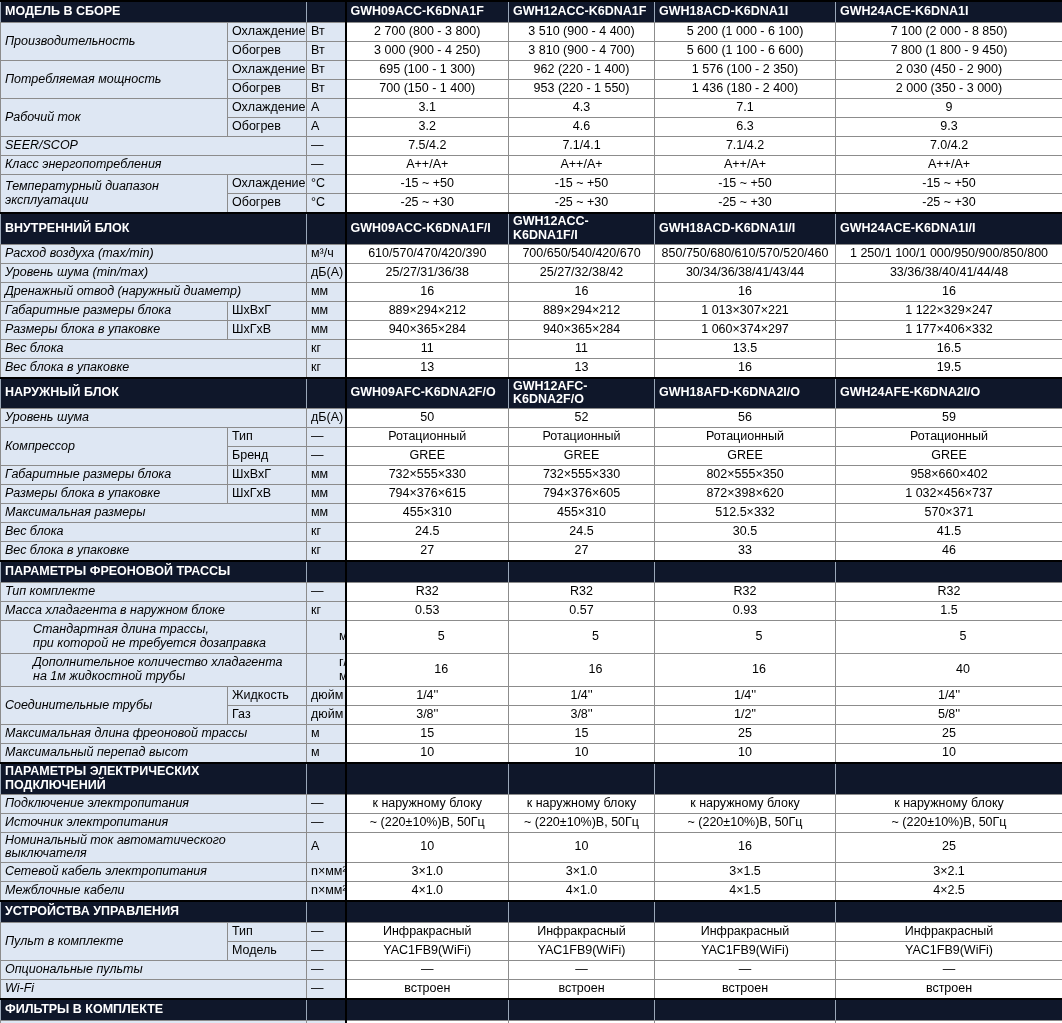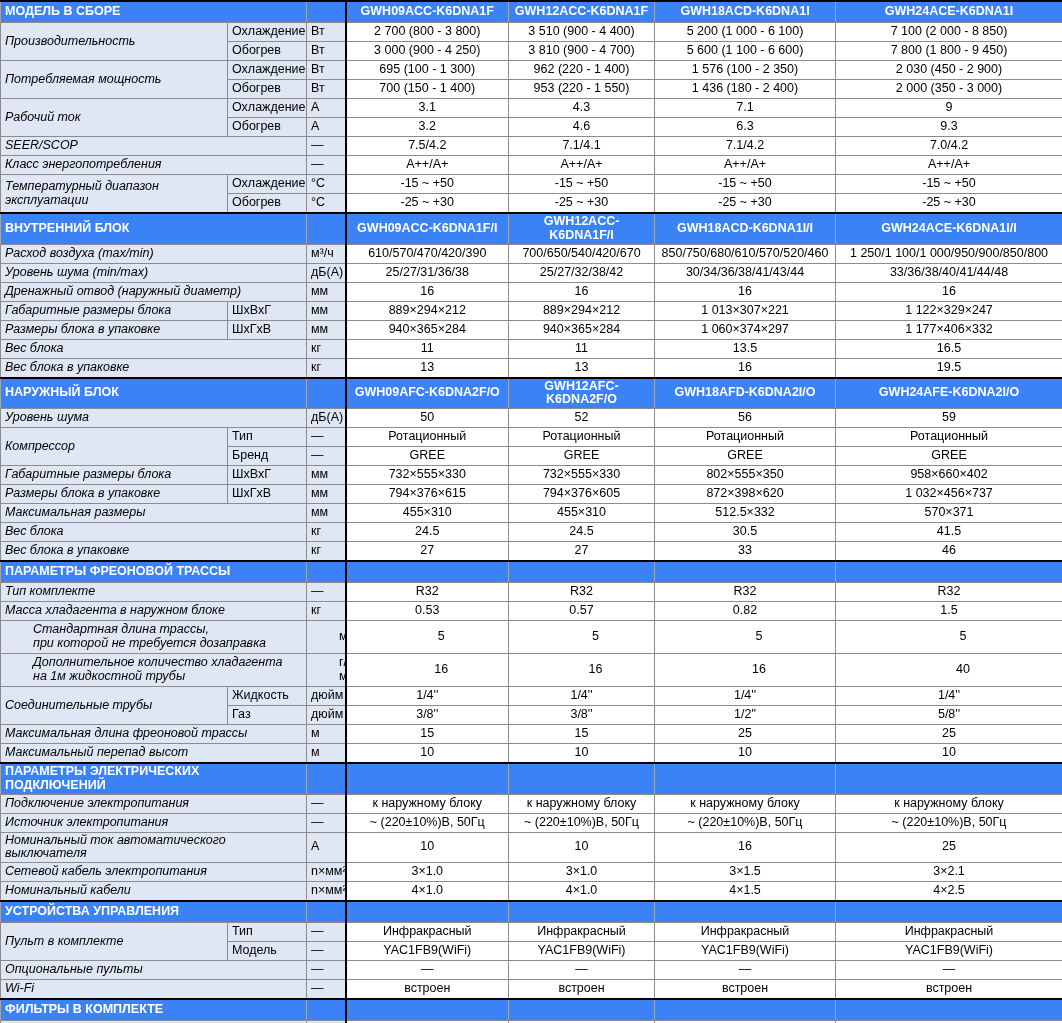--- a/index.html
+++ b/index.html
@@ -21,30 +21,30 @@
     border: 1px solid #8c8c8c;
     font-size: 12.5px;
     line-height: 1.1;
     padding: 1px 4px;
     height: 16px;
     overflow: hidden;
     vertical-align: middle;
   }
   tr.tall td { height: 30px; padding-left: 32px; }
   tr.sec-header td {
-    background: #3b82f6;
+    background: #0f172a;
     color: #ffffff;
     font-weight: bold;
     border-top: 2px solid #000;
     height: 18px;
     border-left-color: #9aa7b8;
     border-right-color: #9aa7b8;
   }
   tr.sec-header td.sec-title { text-align: left; }
-  tr.sec-header td.model-name { text-align: center; }
+  tr.sec-header td.model-name { text-align: left; }
   td.param, td.sub, td.unit {
     background: #dee7f3;
     text-align: left;
   }
   td.param { white-space: pre-line; font-style: italic; }
   td.value {
     background: #ffffff;
     text-align: center;
   }
   .first-val { border-left: 2px solid #000 !important; }
@@ -313,21 +313,21 @@
           <td data-name="value-cell" class="value first-val">R32</td>
           <td data-name="value-cell" class="value">R32</td>
           <td data-name="value-cell" class="value">R32</td>
           <td data-name="value-cell" class="value">R32</td>
         </tr>
         <tr data-name="table-row">
           <td data-name="param-cell" class="param" colspan="2">Масса хладагента в  наружном блоке</td>
           <td data-name="unit-cell" class="unit">кг</td>
           <td data-name="value-cell" class="value first-val">0.53</td>
           <td data-name="value-cell" class="value">0.57</td>
-          <td data-name="value-cell" class="value">0.82</td>
+          <td data-name="value-cell" class="value">0.93</td>
           <td data-name="value-cell" class="value">1.5</td>
         </tr>
         <tr data-name="table-row" class="tall">
           <td data-name="param-cell" class="param" colspan="2">Стандартная длина трассы,
 при которой не требуется дозаправка</td>
           <td data-name="unit-cell" class="unit">м</td>
           <td data-name="value-cell" class="value first-val">5</td>
           <td data-name="value-cell" class="value">5</td>
           <td data-name="value-cell" class="value">5</td>
           <td data-name="value-cell" class="value">5</td>
@@ -408,21 +408,21 @@
         </tr>
         <tr data-name="table-row">
           <td data-name="param-cell" class="param" colspan="2">Сетевой кабель электропитания</td>
           <td data-name="unit-cell" class="unit">n×мм²</td>
           <td data-name="value-cell" class="value first-val">3×1.0</td>
           <td data-name="value-cell" class="value">3×1.0</td>
           <td data-name="value-cell" class="value">3×1.5</td>
           <td data-name="value-cell" class="value">3×2.1</td>
         </tr>
         <tr data-name="table-row">
-          <td data-name="param-cell" class="param" colspan="2">Номинальный кабели</td>
+          <td data-name="param-cell" class="param" colspan="2">Межблочные кабели</td>
           <td data-name="unit-cell" class="unit">n×мм²</td>
           <td data-name="value-cell" class="value first-val">4×1.0</td>
           <td data-name="value-cell" class="value">4×1.0</td>
           <td data-name="value-cell" class="value">4×1.5</td>
           <td data-name="value-cell" class="value">4×2.5</td>
         </tr>
         <tr class="sec-header" data-name="section-header-row">
           <td data-name="section-title" colspan="2" class="sec-title">УСТРОЙСТВА УПРАВЛЕНИЯ</td>
           <td data-name="section-unit-spacer"></td>
           <td data-name="model-name-header" class="model-name first-val"></td>

